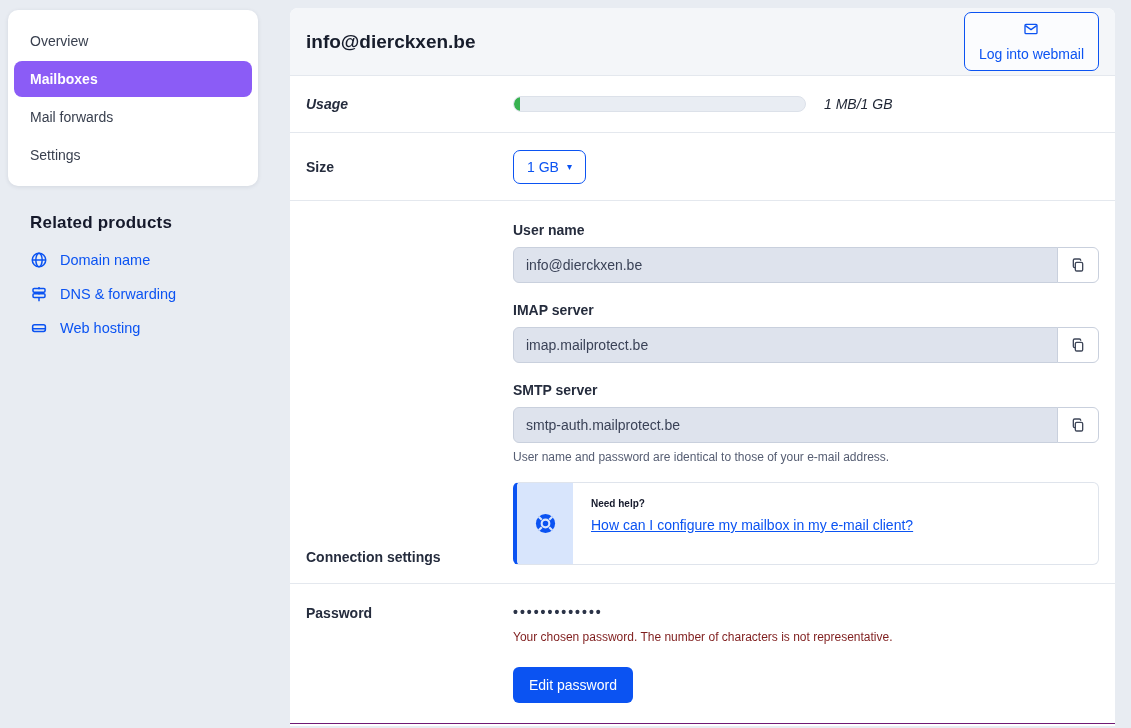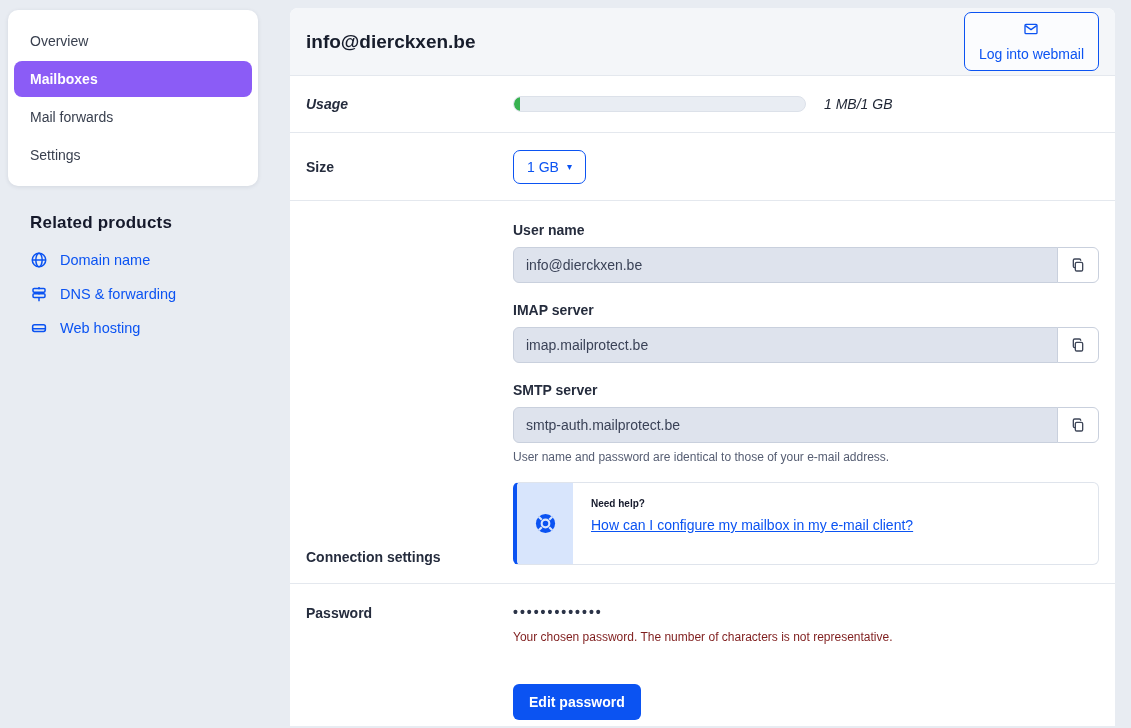--- a/index.html
+++ b/index.html
@@ -168,27 +168,27 @@
   .help-content { padding: 15px 18px; background: #ffffff; }
   .help-title { font-size: 10px; font-weight: bold; color: #15192b; margin-bottom: 7px; }
   .help-link { font-size: 14px; color: #0b53f2; text-decoration: underline; cursor: pointer; }
 
   
   .row-pass { padding-top: 21px; padding-bottom: 20px; border-bottom: 1px solid #701a75; }
   .pass-col { flex: 1; }
   .pass-dots { font-size: 14px; font-weight: bold; letter-spacing: 2px; color: #2b3347; line-height: 14px; }
   .pass-note { font-size: 12px; color: #7f1d1d; margin-top: 11px; }
   .edit-pass-btn {
-    margin-top: 40px;
+    margin-top: 23px;
     background: #0b53f2;
     color: #ffffff;
     border: none;
     font-family: inherit;
     font-size: 14px;
-    font-weight: bold;
+    font-weight: normal;
     border-radius: 6px;
     padding: 10px 16px;
     cursor: pointer;
   }
 </style>
 </head>
 <body>
 
 <div class="sidebar-card">
   <div class="nav-item">Overview</div>

